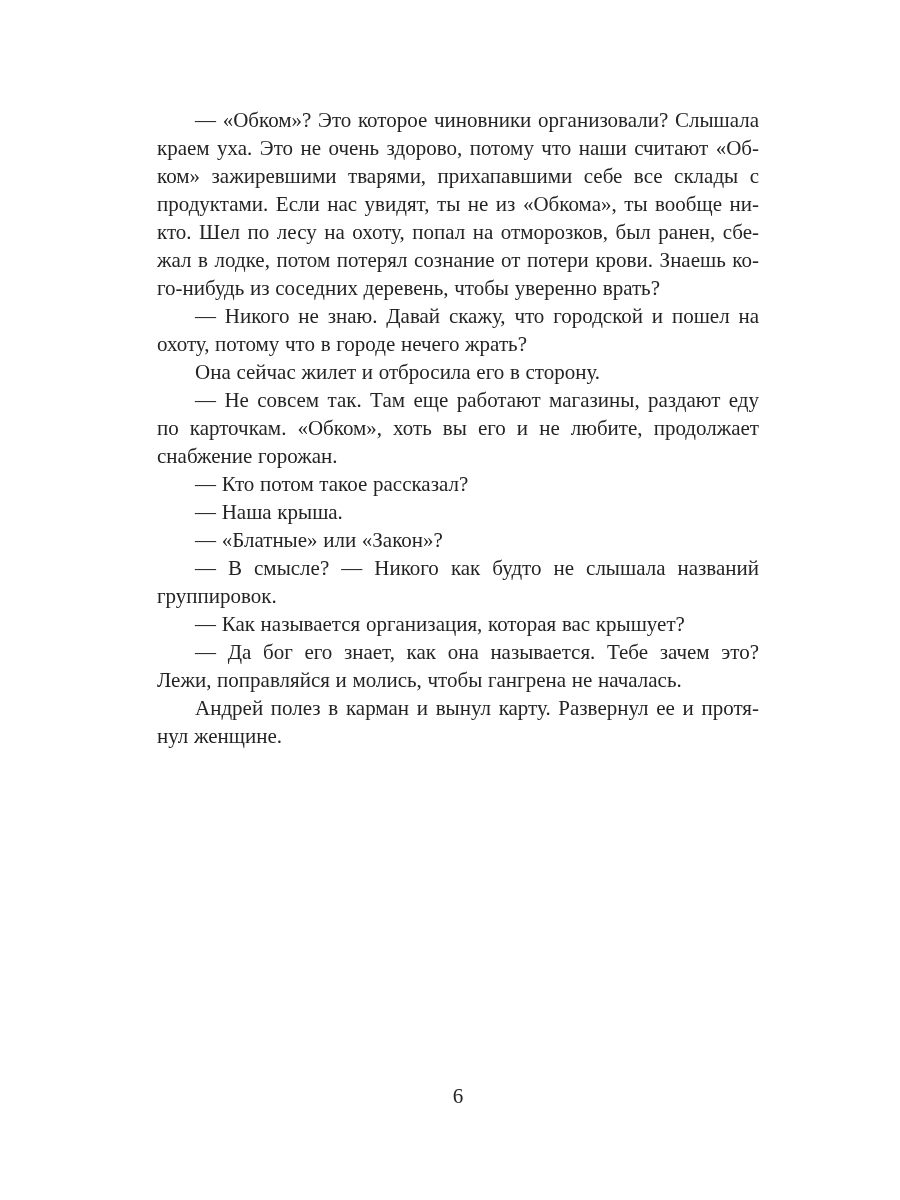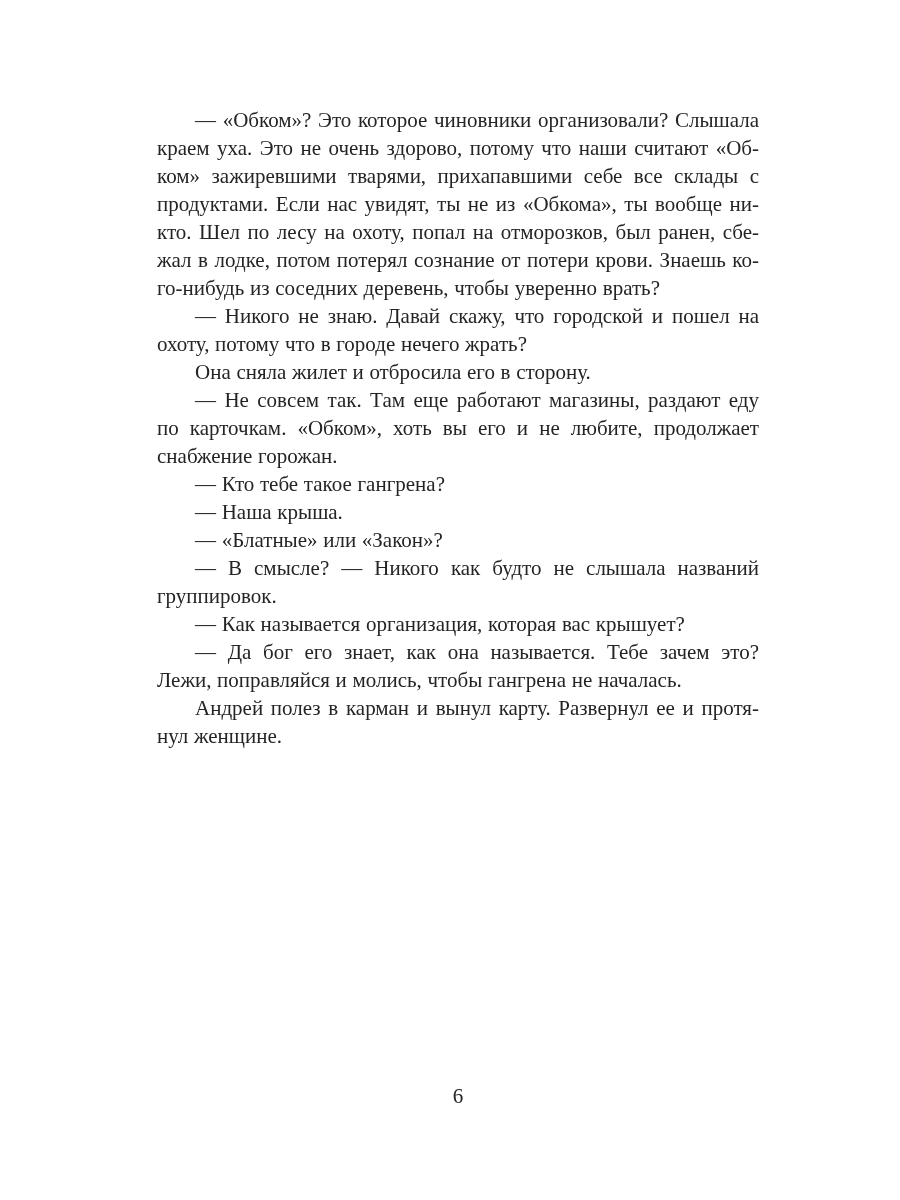--- a/index.html
+++ b/index.html
@@ -48,23 +48,23 @@
     line-height: 28px;
   }
 </style>
 </head>
 <body>
 
 <div class="page">
   <div class="text-block">
       <p class="para">— «Обком»? Это которое чиновники организовали? Слышала краем уха. Это не очень здорово, потому что наши считают «Об­ком» зажиревшими тварями, прихапавшими себе все склады с продуктами. Если нас увидят, ты не из «Обкома», ты вообще ни­кто. Шел по лесу на охоту, попал на отморозков, был ранен, сбе­жал в лодке, потом потерял сознание от потери крови. Знаешь ко­го-нибудь из соседних деревень, чтобы уверенно врать?</p>
       <p class="para">— Никого не знаю. Давай скажу, что городской и пошел на охоту, потому что в городе нечего жрать?</p>
-      <p class="para">Она сняла жилет и отбросила его в сторону.</p>
+      <p class="para">Она сейчас жилет и отбросила его в сторону.</p>
       <p class="para">— Не совсем так. Там еще работают магазины, раздают еду по карточкам. «Обком», хоть вы его и не любите, продолжает снабже­ние горожан.</p>
-      <p class="para">— Кто тебе такое гангрена?</p>
+      <p class="para">— Кто потом такое рассказал?</p>
       <p class="para">— Наша крыша.</p>
       <p class="para">— «Блатные» или «Закон»?</p>
       <p class="para">— В смысле? — Никого как будто не слышала названий группировок.</p>
       <p class="para">— Как называется организация, которая вас крышует?</p>
       <p class="para">— Да бог его знает, как она называется. Тебе зачем это? Лежи, поправляйся и молись, чтобы гангрена не началась.</p>
       <p class="para">Андрей полез в карман и вынул карту. Развернул ее и протя­нул женщине.</p>
     </div>
   <div class="page-number">6</div>
 </div>
 

